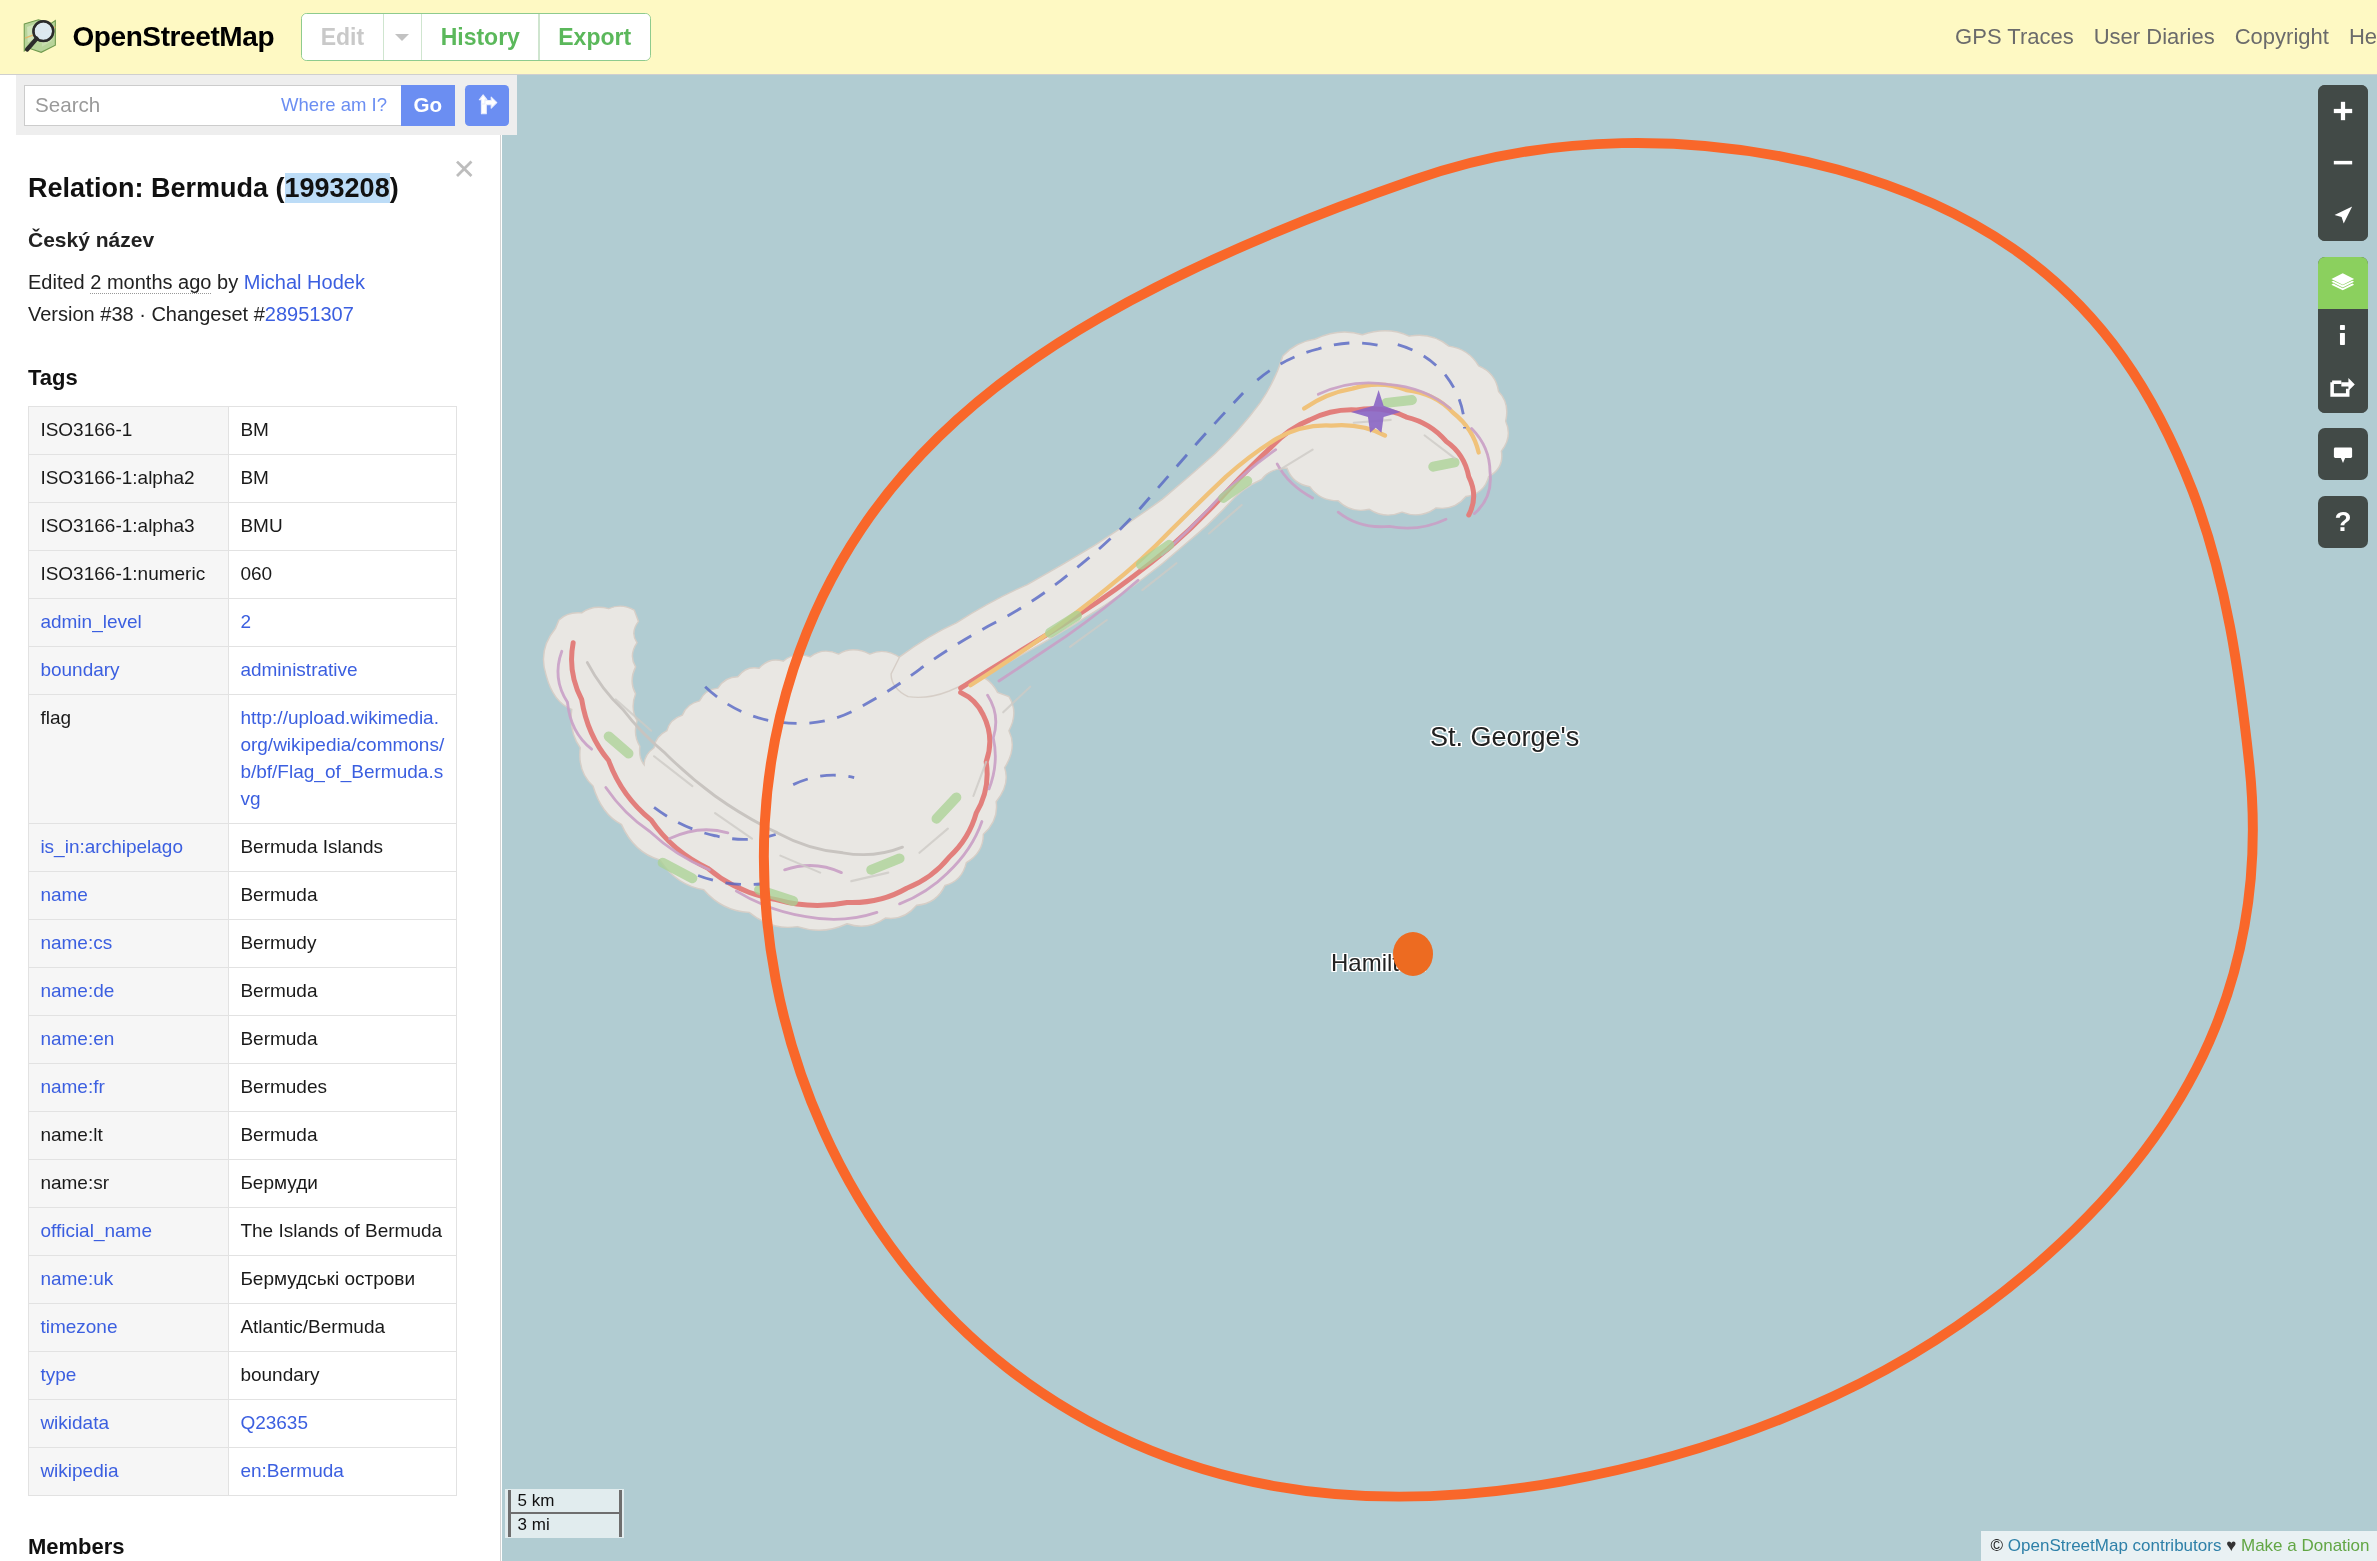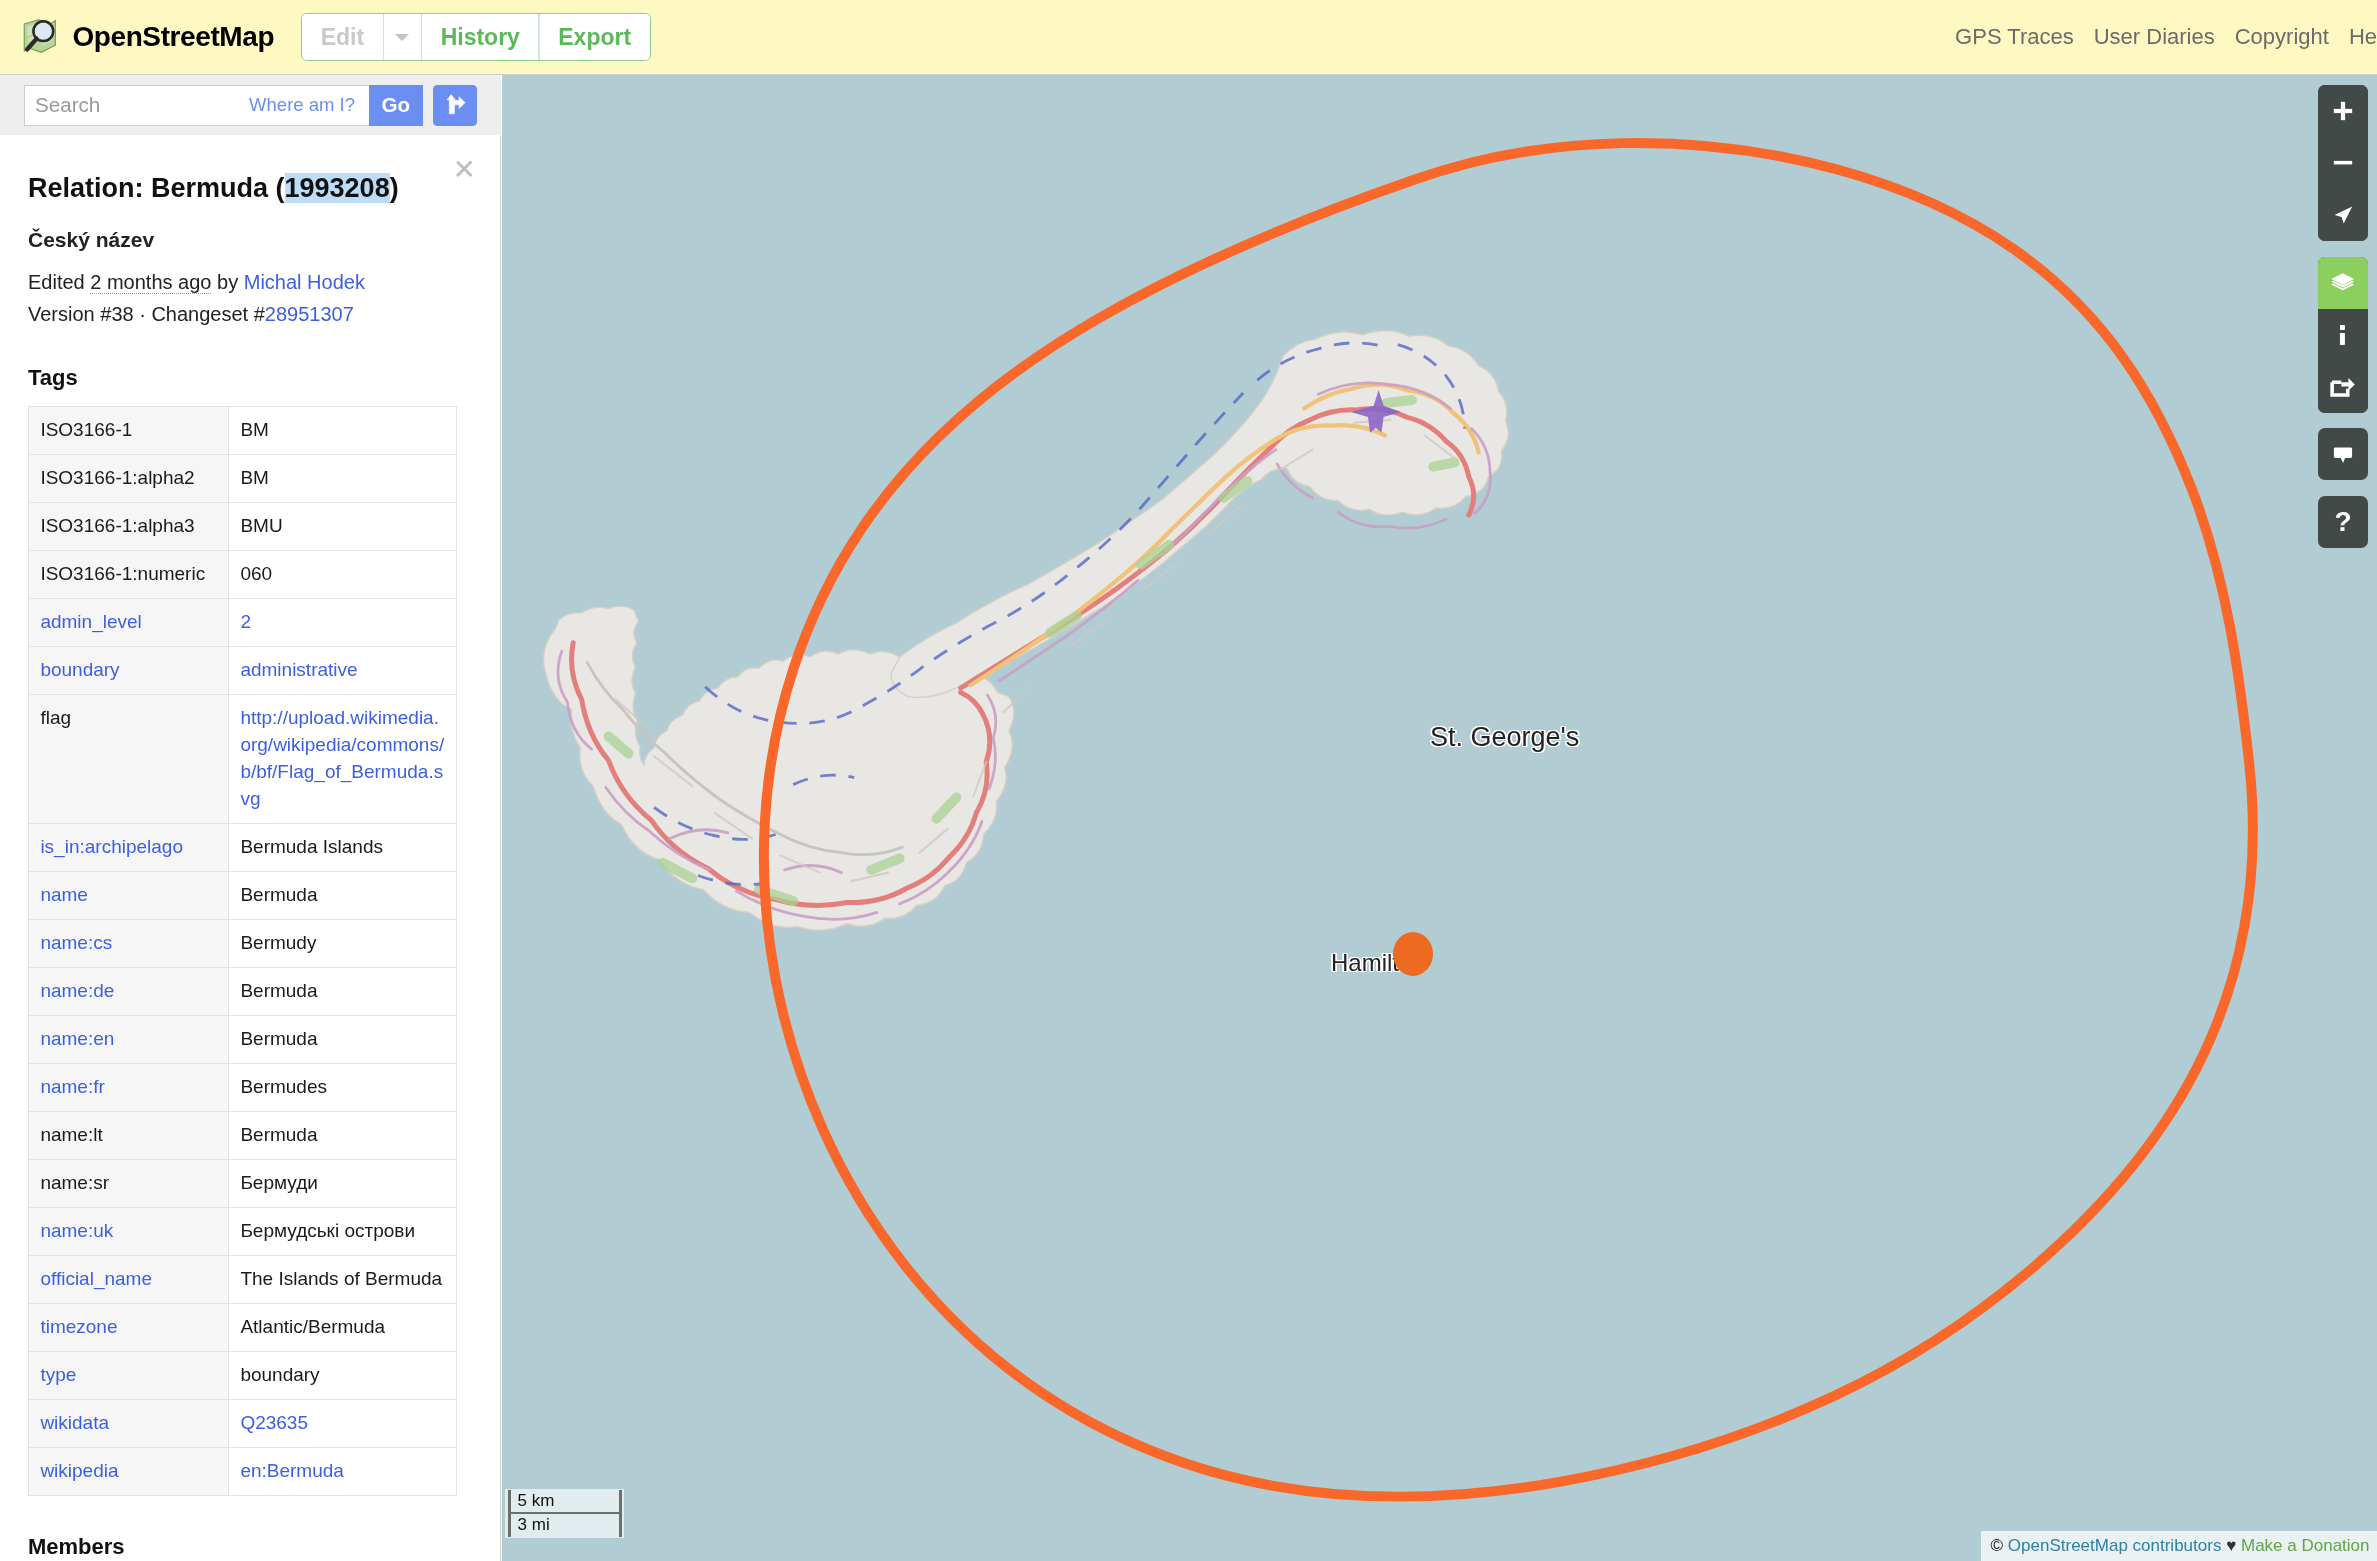--- a/index.html
+++ b/index.html
@@ -46,23 +46,23 @@
   }
   #header-nav {
     margin-left: auto; display: flex; align-items: center;
     gap: 20px; padding-right: 0px; font-size: 22px; color: #6b6b6b;
     white-space: nowrap; overflow: hidden; max-width: 497px;
   }
   #header-nav a { color: #6b6b6b; text-decoration: none; cursor: pointer; }
 
   
   #searchbar {
-    position: absolute; left: 0; top: 75px; width: 501px; height: 60px;
+    position: absolute; left: 16px; top: 75px; width: 501px; height: 60px;
     background: #eeeeee; display: flex; align-items: center;
-    padding: 0 24px; z-index: 35;
+    padding: 0 8px; z-index: 35;
   }
   #search-field-wrap {
     position: relative; flex: 1; height: 41px; display: flex; align-items: stretch;
   }
   #search-input {
     flex: 1; border: 0.7px solid #cccccc; border-right: none; background: #fff;
     font-size: 20.6px; color: #333; padding: 0 10px; outline: none; height: 41px;
     font-family: "Liberation Sans", sans-serif;
   }
   #search-input::placeholder { color: #9a9a9a; }
@@ -326,26 +326,26 @@
             </tr>
             <tr>
               <td class="k"><span>name:lt</span></td>
               <td class="v"><span>Bermuda</span></td>
             </tr>
             <tr>
               <td class="k"><span>name:sr</span></td>
               <td class="v"><span>Бермуди</span></td>
             </tr>
             <tr>
+              <td class="k"><a>official_name</a></td>
+              <td class="v"><span>The Islands of Bermuda</span></td>
+            </tr>
+            <tr>
               <td class="k"><a>name:uk</a></td>
               <td class="v"><span>Бермудські острови</span></td>
-            </tr>
-            <tr>
-              <td class="k"><a>official_name</a></td>
-              <td class="v"><span>The Islands of Bermuda</span></td>
             </tr>
             <tr>
               <td class="k"><a>timezone</a></td>
               <td class="v"><span>Atlantic/Bermuda</span></td>
             </tr>
             <tr>
               <td class="k"><a>type</a></td>
               <td class="v"><span>boundary</span></td>
             </tr>
             <tr>

